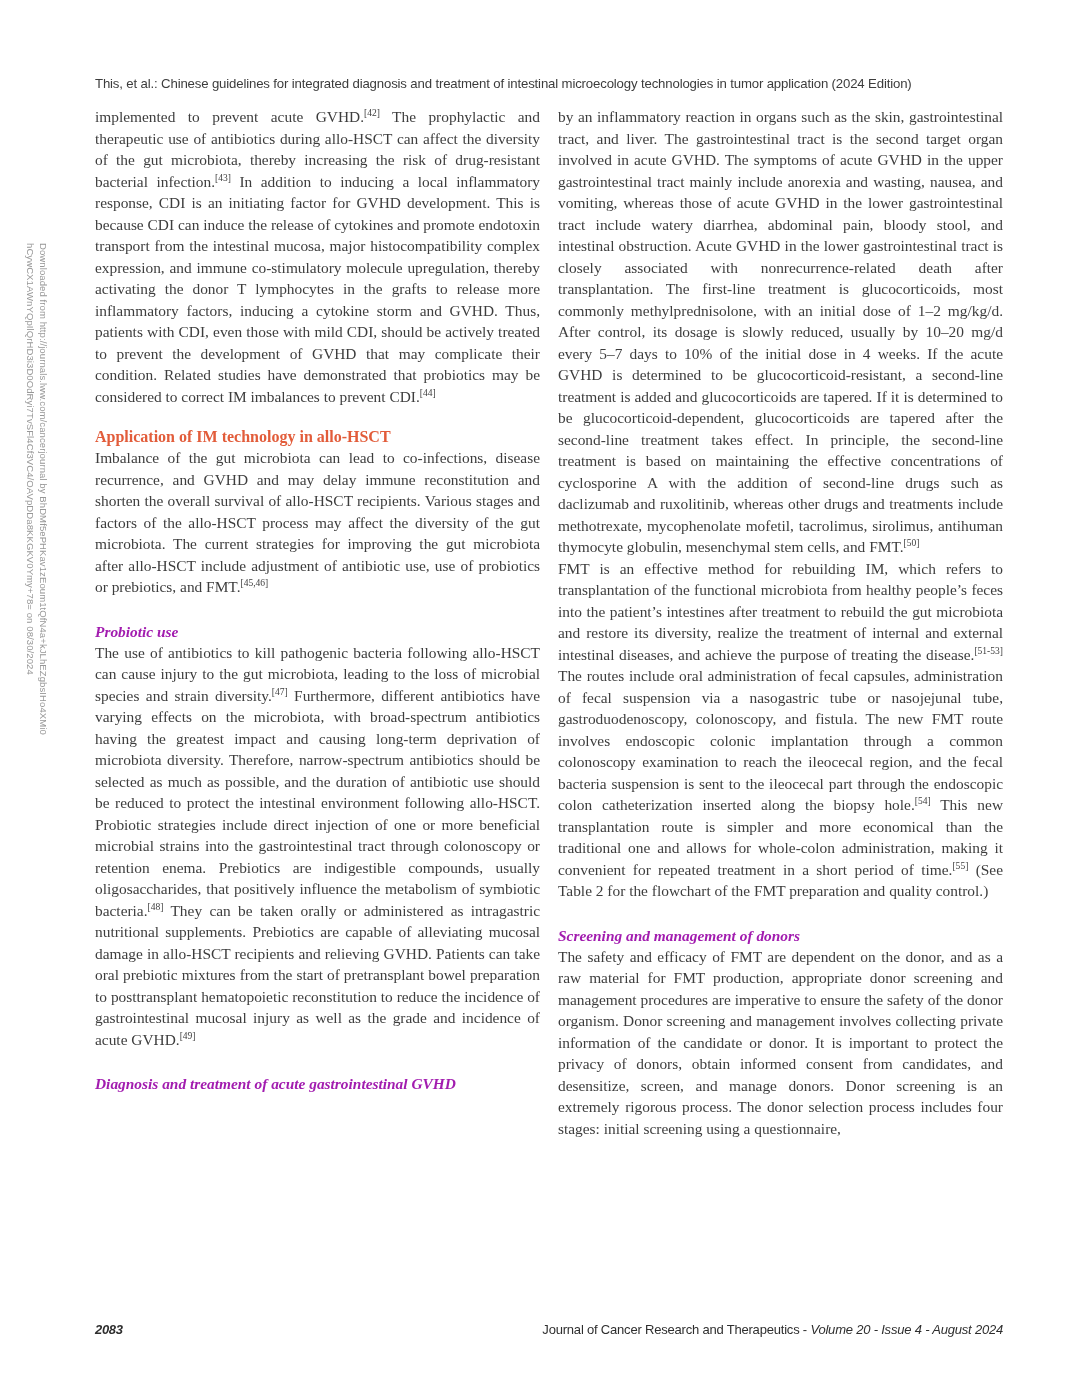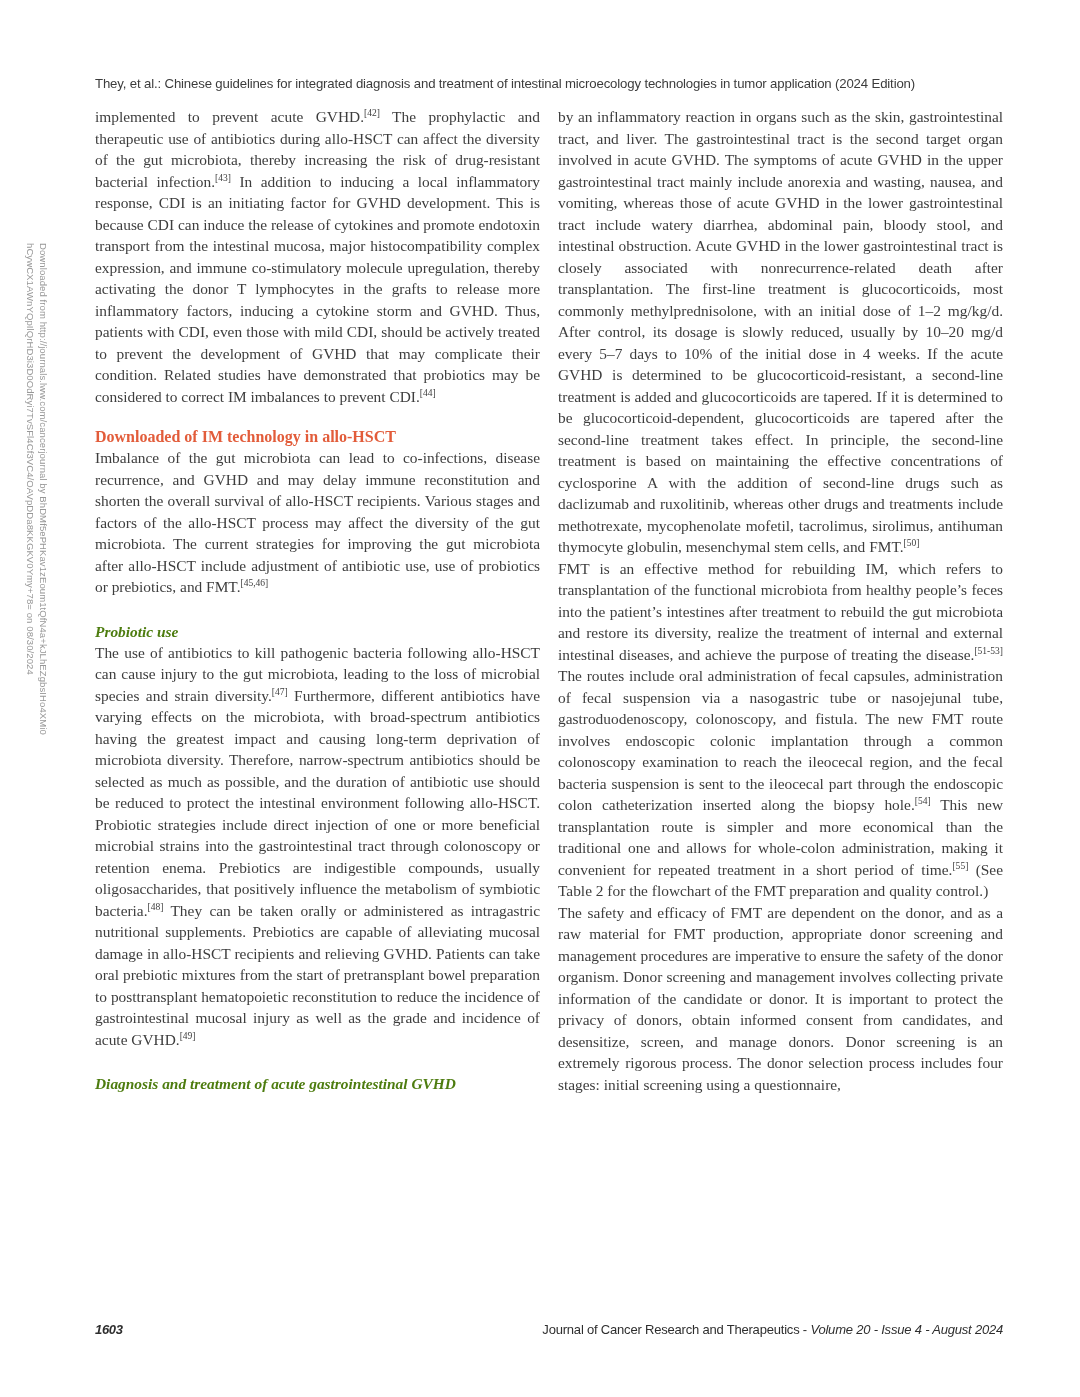--- a/index.html
+++ b/index.html
@@ -64,21 +64,21 @@
     font-size: 16px;
     font-weight: bold;
     color: #e25c3a;
     line-height: 21px;
   }
   .sub-heading {
     margin-top: 23px;
     font-size: 15.4px;
     font-style: italic;
     line-height: 21px;
-    color: #4d7c0f;
+    color: #a21caf;
   }
 
   .footer {
     position: absolute;
     top: 1322px; left: 95px; right: 77px;
     display: flex;
     justify-content: space-between;
     align-items: baseline;
     font-family: "Liberation Sans", sans-serif;
     font-size: 13px;
@@ -89,37 +89,38 @@
   .footer .journal .it { font-style: italic; }
 </style>
 </head>
 <body>
 
 <div class="watermark">
   <div>Downloaded from http://journals.lww.com/cancerjournal by BhDMf5ePHKav1zEoum1tQfN4a+kJLhEZgbsIHo4XMi0</div>
   <div>hCywCX1AWnYQpIlQrHD3i3D0OdRyi7TvSFl4Cf3VC4/OAVpDDa8KKGKV0Ymy+78= on 08/30/2024</div>
 </div>
 
-<div class="running-head"><span>They, </span><span class="it">et al.</span><span>: Chinese guidelines for integrated diagnosis and treatment of intestinal microecology technologies in tumor application (2024 Edition)</span></div>
+<div class="running-head"><span>This, </span><span class="it">et al.</span><span>: Chinese guidelines for integrated diagnosis and treatment of intestinal microecology technologies in tumor application (2024 Edition)</span></div>
 
 <div class="content">
 
   <div class="col">
     <p class="body-par">implemented to prevent acute GVHD.<sup>[42]</sup> The prophylactic and therapeutic use of antibiotics during allo-HSCT can affect the diversity of the gut microbiota, thereby increasing the risk of drug-resistant bacterial infection.<sup>[43]</sup> In addition to inducing a local inflammatory response, CDI is an initiating factor for GVHD development. This is because CDI can induce the release of cytokines and promote endotoxin transport from the intestinal mucosa, major histocompatibility complex expression, and immune co-stimulatory molecule upregulation, thereby activating the donor T lymphocytes in the grafts to release more inflammatory factors, inducing a cytokine storm and GVHD. Thus, patients with CDI, even those with mild CDI, should be actively treated to prevent the development of GVHD that may complicate their condition. Related studies have demonstrated that probiotics may be considered to correct IM imbalances to prevent CDI.<sup>[44]</sup></p>
-    <h2 class="section-heading">Downloaded of IM technology in allo-HSCT</h2>
+    <h2 class="section-heading">Application of IM technology in allo-HSCT</h2>
     <p class="body-par">Imbalance of the gut microbiota can lead to co-infections, disease recurrence, and GVHD and may delay immune reconstitution and shorten the overall survival of allo-HSCT recipients. Various stages and factors of the allo-HSCT process may affect the diversity of the gut microbiota. The current strategies for improving the gut microbiota after allo-HSCT include adjustment of antibiotic use, use of probiotics or prebiotics, and FMT.<sup>[45,46]</sup></p>
     <h3 class="sub-heading">Probiotic use</h3>
     <p class="body-par">The use of antibiotics to kill pathogenic bacteria following allo-HSCT can cause injury to the gut microbiota, leading to the loss of microbial species and strain diversity.<sup>[47]</sup> Furthermore, different antibiotics have varying effects on the microbiota, with broad-spectrum antibiotics having the greatest impact and causing long-term deprivation of microbiota diversity. Therefore, narrow-spectrum antibiotics should be selected as much as possible, and the duration of antibiotic use should be reduced to protect the intestinal environment following allo-HSCT. Probiotic strategies include direct injection of one or more beneficial microbial strains into the gastrointestinal tract through colonoscopy or retention enema. Prebiotics are indigestible compounds, usually oligosaccharides, that positively influence the metabolism of symbiotic bacteria.<sup>[48]</sup> They can be taken orally or administered as intragastric nutritional supplements. Prebiotics are capable of alleviating mucosal damage in allo-HSCT recipients and relieving GVHD. Patients can take oral prebiotic mixtures from the start of pretransplant bowel preparation to posttransplant hematopoietic reconstitution to reduce the incidence of gastrointestinal mucosal injury as well as the grade and incidence of acute GVHD.<sup>[49]</sup></p>
     <h3 class="sub-heading">Diagnosis and treatment of acute gastrointestinal GVHD</h3>
   </div>
 
   <div class="col">
     <p class="body-par">by an inflammatory reaction in organs such as the skin, gastrointestinal tract, and liver. The gastrointestinal tract is the second target organ involved in acute GVHD. The symptoms of acute GVHD in the upper gastrointestinal tract mainly include anorexia and wasting, nausea, and vomiting, whereas those of acute GVHD in the lower gastrointestinal tract include watery diarrhea, abdominal pain, bloody stool, and intestinal obstruction. Acute GVHD in the lower gastrointestinal tract is closely associated with nonrecurrence-related death after transplantation. The first-line treatment is glucocorticoids, most commonly methylprednisolone, with an initial dose of 1–2 mg/kg/d. After control, its dosage is slowly reduced, usually by 10–20 mg/d every 5–7 days to 10% of the initial dose in 4 weeks. If the acute GVHD is determined to be glucocorticoid-resistant, a second-line treatment is added and glucocorticoids are tapered. If it is determined to be glucocorticoid-dependent, glucocorticoids are tapered after the second-line treatment takes effect. In principle, the second-line treatment is based on maintaining the effective concentrations of cyclosporine A with the addition of second-line drugs such as daclizumab and ruxolitinib, whereas other drugs and treatments include methotrexate, mycophenolate mofetil, tacrolimus, sirolimus, antihuman thymocyte globulin, mesenchymal stem cells, and FMT.<sup>[50]</sup></p>
     <p class="body-par">FMT is an effective method for rebuilding IM, which refers to transplantation of the functional microbiota from healthy people’s feces into the patient’s intestines after treatment to rebuild the gut microbiota and restore its diversity, realize the treatment of internal and external intestinal diseases, and achieve the purpose of treating the disease.<sup>[51-53]</sup> The routes include oral administration of fecal capsules, administration of fecal suspension via a nasogastric tube or nasojejunal tube, gastroduodenoscopy, colonoscopy, and fistula. The new FMT route involves endoscopic colonic implantation through a common colonoscopy examination to reach the ileocecal region, and the fecal bacteria suspension is sent to the ileocecal part through the endoscopic colon catheterization inserted along the biopsy hole.<sup>[54]</sup> This new transplantation route is simpler and more economical than the traditional one and allows for whole-colon administration, making it convenient for repeated treatment in a short period of time.<sup>[55]</sup> (See Table 2 for the flowchart of the FMT preparation and quality control.)</p>
+    <h3 class="sub-heading">Screening and management of donors</h3>
     <p class="body-par">The safety and efficacy of FMT are dependent on the donor, and as a raw material for FMT production, appropriate donor screening and management procedures are imperative to ensure the safety of the donor organism. Donor screening and management involves collecting private information of the candidate or donor. It is important to protect the privacy of donors, obtain informed consent from candidates, and desensitize, screen, and manage donors. Donor screening is an extremely rigorous process. The donor selection process includes four stages: initial screening using a questionnaire,</p>
   </div>
 
 </div>
 
 <div class="footer">
-  <span class="page-no">1603</span>
+  <span class="page-no">2083</span>
   <span class="journal"><span>Journal of Cancer Research and Therapeutics - </span><span class="it">Volume 20 - Issue 4 - August 2024</span></span>
 </div>
 
 </body></html>

